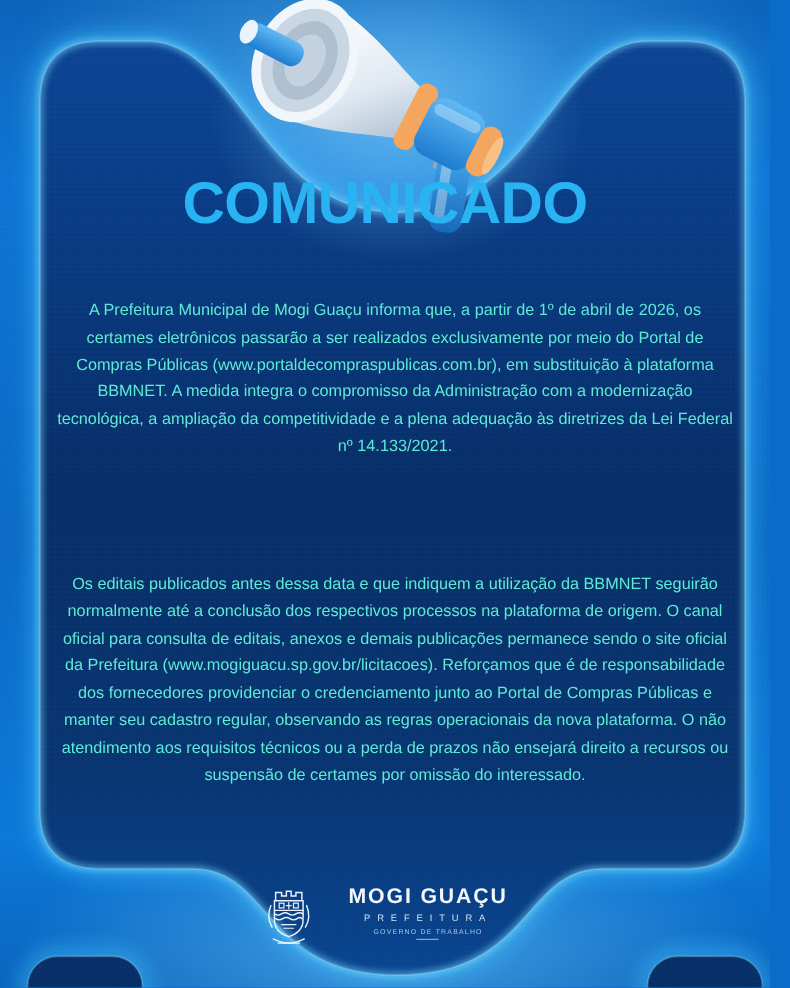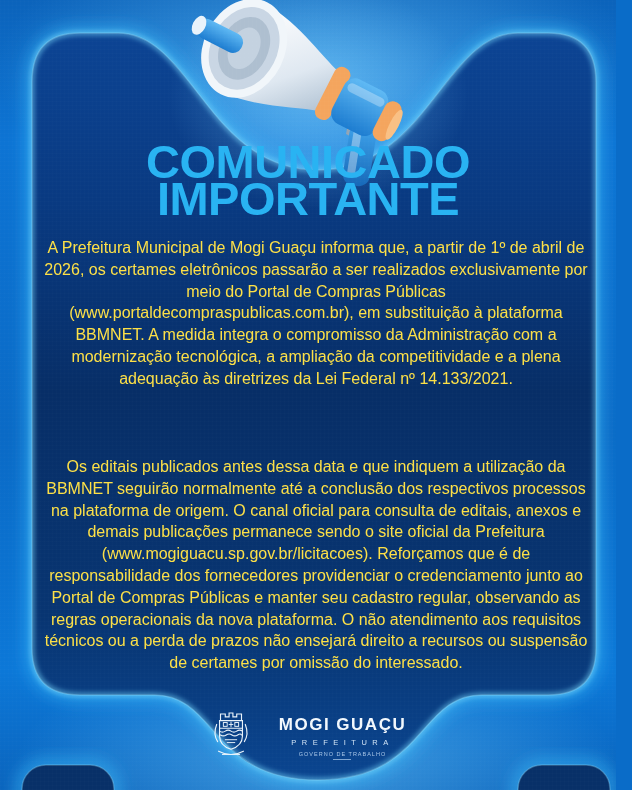--- a/index.html
+++ b/index.html
@@ -8,26 +8,26 @@
   .page{position:relative;width:616px;height:790px;overflow:hidden;}
   .bg-svg{position:absolute;left:0;top:0;}
   .texture{position:absolute;inset:0;pointer-events:none;opacity:.5;
     background-image:repeating-linear-gradient(0deg,rgba(255,255,255,.025) 0 1px,transparent 1px 4px),
                      repeating-linear-gradient(90deg,rgba(255,255,255,.02) 0 1px,transparent 1px 4px);}
   .glowStroke1{fill:none;stroke:rgba(64,196,255,.55);stroke-width:12;filter:url(#blurL);}
   .glowStroke2{fill:none;stroke:rgba(120,220,255,.65);stroke-width:4;filter:url(#blurS);}
   .glowStroke3{fill:none;stroke:rgba(170,235,255,.28);stroke-width:1.5;}
   .title{position:absolute;top:143px;left:0;right:0;text-align:center;
     color:#29b3f2;font-weight:bold;font-size:47px;line-height:37px;letter-spacing:-.5px;}
-  .para{position:absolute;left:43px;width:546px;text-align:center;color:#fde047;
-    font-size:16px;line-height:21.8px;font-weight:400;}
+  .para{position:absolute;left:43px;width:546px;text-align:center;color:#5eead4;
+    font-size:13px;line-height:21.8px;font-weight:400;}
   .p1{top:237px;}
   .p2{top:428px;margin-top:28px;}
   .footer{position:absolute;left:0;right:0;top:708px;display:flex;
-    justify-content:center;align-items:flex-end;gap:27px;}
+    justify-content:center;align-items:flex-start;gap:27px;}
   .crest{flex:0 0 auto;}
   .foottext{display:flex;flex-direction:column;align-items:center;}
   .city{color:#f2f8fd;font-weight:bold;font-size:17px;letter-spacing:1.5px;line-height:18px;}
   .sub{color:#cfe2f5;font-size:7.5px;letter-spacing:5.5px;margin-top:5px;line-height:8px;}
   .slogan{color:#a8c6e8;font-size:5.5px;letter-spacing:1px;margin-top:4px;line-height:6px;}
   .slogan-rule{width:18px;height:1px;background:#9dbfe4;margin-top:2px;opacity:.8;}
 </style>
 </head>
 <body>
 
@@ -133,21 +133,20 @@
         <rect x="70" y="-23" width="19" height="46" rx="9" fill="#f4a55e"></rect>
         <ellipse cx="88" cy="0" rx="5" ry="18" fill="#f9c084"></ellipse>
       </g>
     </g>
   </svg>
 
   <div class="texture"></div>
 
   <div class="title">
     <div>COMUNICADO</div>
-    <div>IMPORTANTE</div>
   </div>
 
   <div class="para p1">A Prefeitura Municipal de Mogi Guaçu informa que, a partir de 1º de abril de 2026, os certames eletrônicos passarão a ser realizados exclusivamente por meio do Portal de Compras Públicas (www.portaldecompraspublicas.com.br), em substituição à plataforma BBMNET. A medida integra o compromisso da Administração com a modernização tecnológica, a ampliação da competitividade e a plena adequação às diretrizes da Lei Federal nº 14.133/2021.</div>
   <div class="para p2">Os editais publicados antes dessa data e que indiquem a utilização da BBMNET seguirão normalmente até a conclusão dos respectivos processos na plataforma de origem. O canal oficial para consulta de editais, anexos e demais publicações permanece sendo o site oficial da Prefeitura (www.mogiguacu.sp.gov.br/licitacoes). Reforçamos que é de responsabilidade dos fornecedores providenciar o credenciamento junto ao Portal de Compras Públicas e manter seu cadastro regular, observando as regras operacionais da nova plataforma. O não atendimento aos requisitos técnicos ou a perda de prazos não ensejará direito a recursos ou suspensão de certames por omissão do interessado.</div>
 
   <div class="footer">
     <svg class="crest" width="42" height="52" viewBox="0 0 44 52" fill="none" stroke="#eaf3fb" stroke-width="1.2" stroke-linecap="round">
 
       <path d="M11,11 L11,5 L16,5 L16,8 L20,8 L20,4 L24,4 L24,8 L28,8 L28,5 L33,5 L33,11"></path>
 

